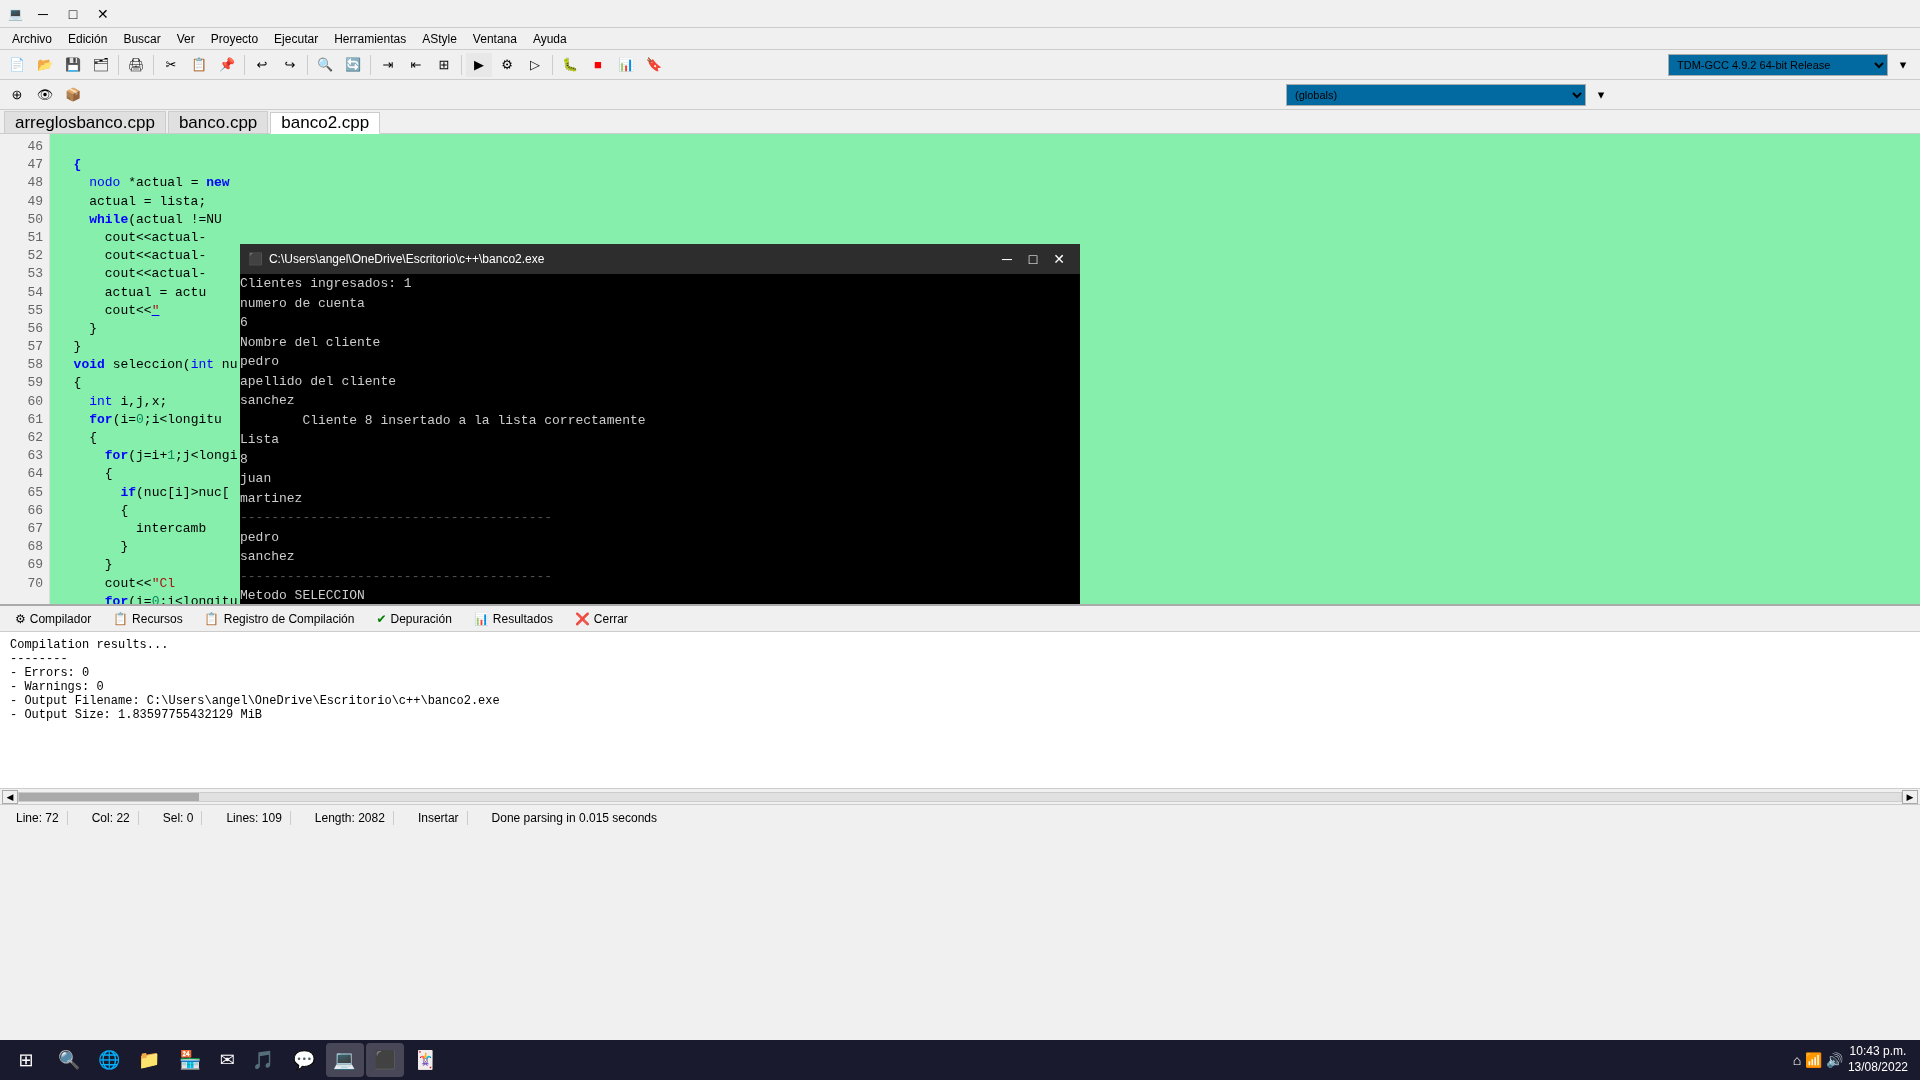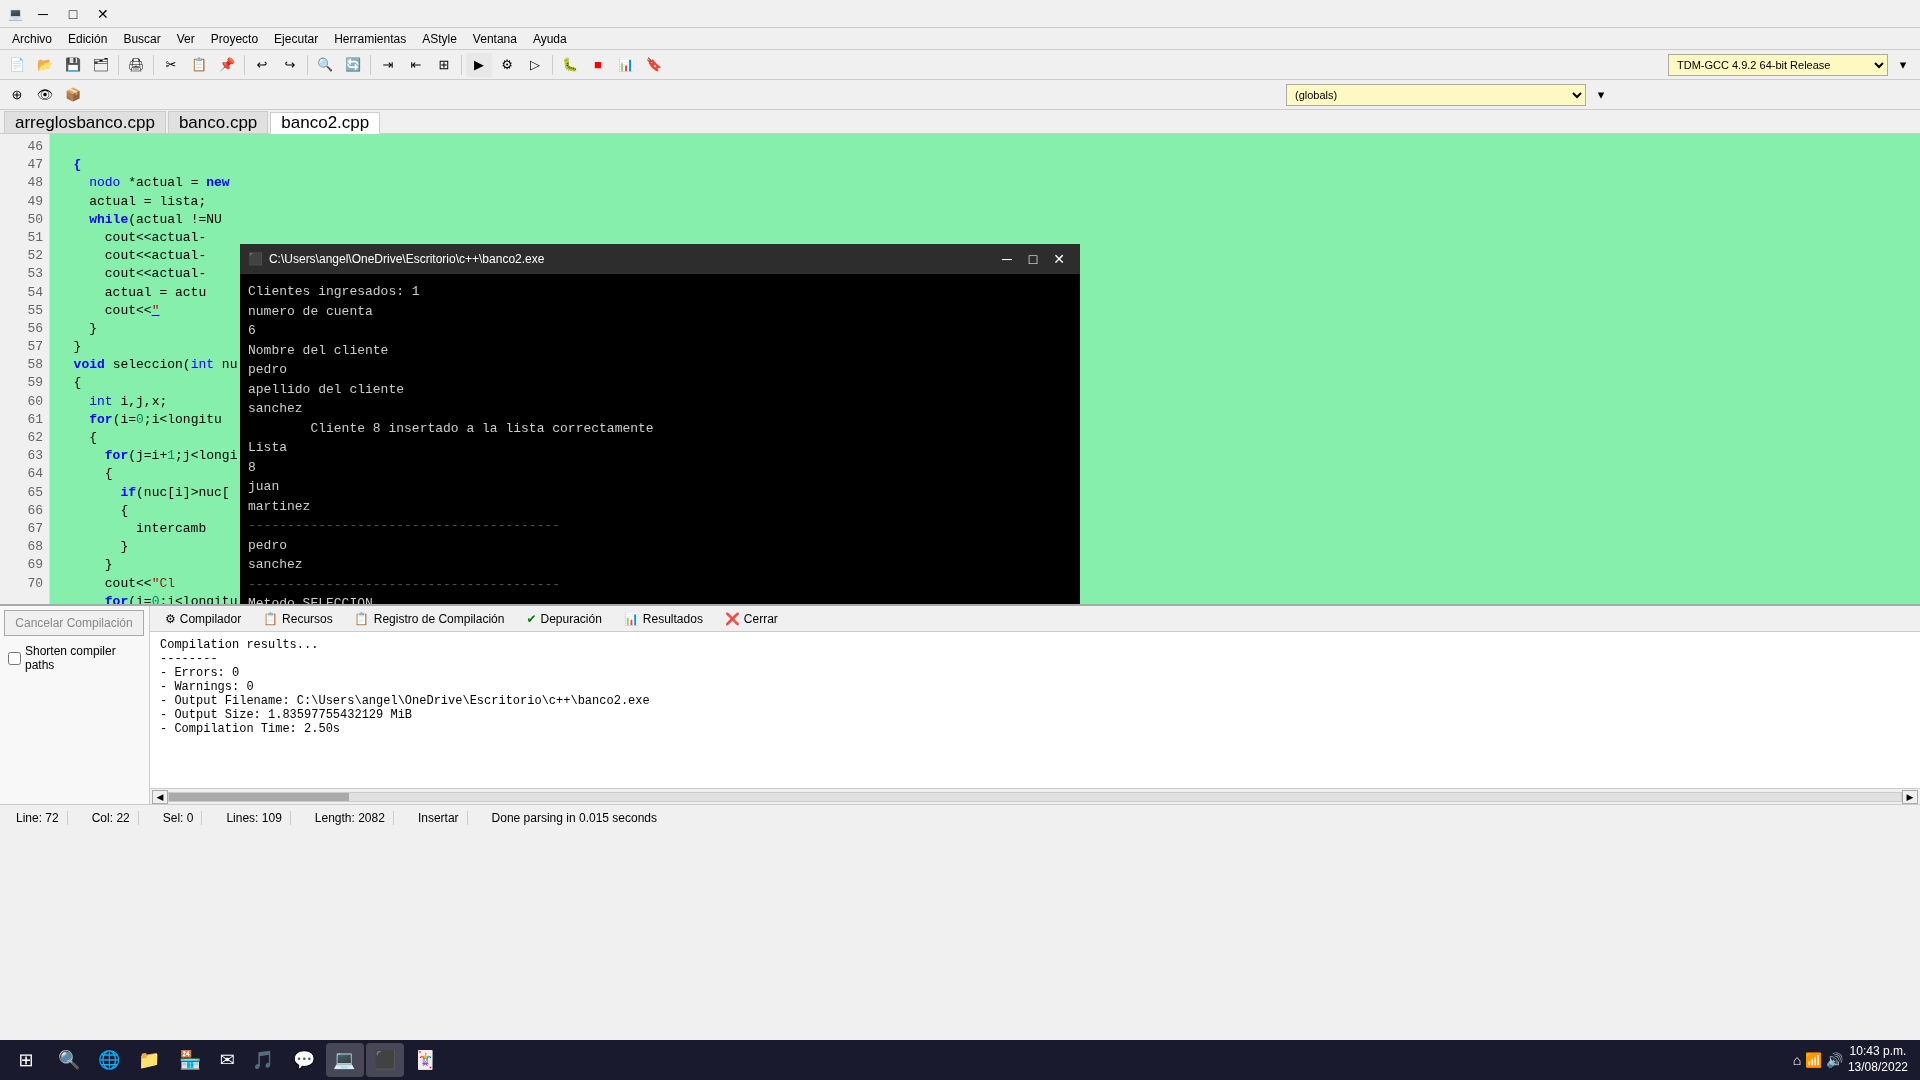--- a/index.html
+++ b/index.html
@@ -47,21 +47,21 @@
       gap: 2px;
     }
     .tb-btn {
       width: 26px; height: 24px;
       border: 1px solid transparent; background: transparent;
       cursor: pointer; font-size: 13px;
       display: flex; align-items: center; justify-content: center;
     }
     .tb-separator { width: 1px; height: 20px; background: #ccc; margin: 0 2px; }
     .tb-dropdown {
-      height: 22px; border: 1px solid #aaa; background: #fef9c3;
+      height: 22px; border: 1px solid #aaa; background: #0369a1;
       font-size: 11px; padding: 0 4px; cursor: pointer;
     }
 
     
     #tab-bar {
       background: #f0f0f0;
       height: 24px;
       display: flex;
       align-items: flex-end;
       padding: 0 4px;
@@ -248,21 +248,20 @@
     }
     #console-title .console-title-text { flex: 1; }
     #console-title .console-btn {
       width: 26px; height: 26px;
       border: none; background: transparent; color: white;
       cursor: pointer; font-size: 14px;
       display: flex; align-items: center; justify-content: center;
     }
     #console-content {
       flex: 1;
-      padding: 8px;
       overflow-y: auto;
       line-height: 1.5;
     }
     .console-line { display: block; }
     .console-separator { color: #555; }
 
     
     #bottom-area {
       display: flex;
       flex-direction: row;
@@ -466,29 +465,20 @@
       <span class="console-line">sanchez</span>
       <span class="console-line console-separator">----------------------------------------</span>
       <span class="console-line">Metodo SELECCION</span>
 
     </div>
   </div>
 </div>
 
 <div id="bottom-area">
 
-  <div id="bottom-sidebar">
-    <button class="cancel-btn">
-      <span>Cancelar Compilación</span>
-    </button>
-    <div class="shorten-label">
-      <input type="checkbox" style="margin: 0px;">
-      <span>Shorten compiler paths</span>
-    </div>
-  </div>
 
   <div id="bottom-main">
 
     <div id="bottom-tabs">
       <div class="bottom-tab">
         <span>⚙</span>
         <span>Compilador</span>
       </div>
       <div class="bottom-tab">
         <span>📋</span>
@@ -512,21 +502,20 @@
       </div>
     </div>
 
     <div id="compilation-output">
       <div>Compilation results...</div>
       <div>--------</div>
       <div>- Errors: 0</div>
       <div>- Warnings: 0</div>
       <div>- Output Filename: C:\Users\angel\OneDrive\Escritorio\c++\banco2.exe</div>
       <div>- Output Size: 1.83597755432129 MiB</div>
-      <div>- Compilation Time: 2.50s</div>
     </div>
 
     <div class="bottom-scrollbar" style="height:16px; background:#f0f0f0; border-top:1px solid #ccc; display:flex; align-items:center; padding:0 2px;">
       <button style="width:16px;height:14px;border:1px solid #aaa;background:#f0f0f0;font-size:9px;cursor:pointer;">◀</button>
       <div style="flex:1;height:10px;background:#e0e0e0;border:1px solid #ccc;position:relative;">
         <div style="width:180px;height:8px;background:#aaa;position:absolute;left:0;"></div>
       </div>
       <button style="width:16px;height:14px;border:1px solid #aaa;background:#f0f0f0;font-size:9px;cursor:pointer;">▶</button>
     </div>
   </div>

